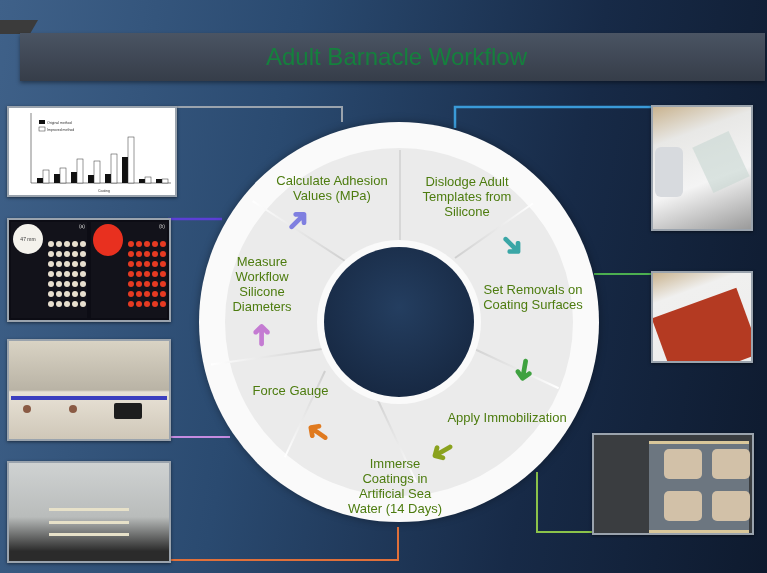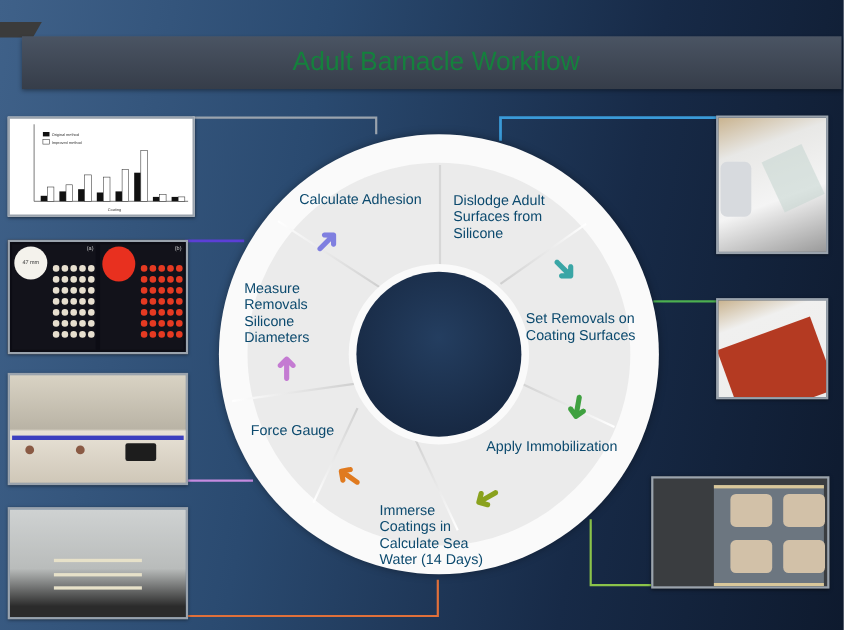--- a/index.html
+++ b/index.html
@@ -15,21 +15,21 @@
     color:#15803d;font-size:24px;}
   .photo{border:2px solid #9aa3ad;box-shadow:0 1px 3px rgba(0,0,0,.5);overflow:hidden;}
   .chart-box{background:#fff;}
   .ring-outer{left:199px;top:122px;width:400px;height:400px;border-radius:50%;
     background:#fafafa;box-shadow:0 0 8px rgba(0,0,0,.35);}
   .ring-inner{left:225px;top:148px;width:348px;height:348px;border-radius:50%;
     background:#ebebeb;}
   .hole-rim{left:317px;top:240px;width:164px;height:164px;border-radius:50%;background:#fafafa;}
   .hole{left:324px;top:247px;width:150px;height:150px;border-radius:50%;
     background:radial-gradient(circle at 50% 40%,#243e60,#13223a);}
-  .seg-text{position:absolute;color:#0c4a6e;font-size:13px;line-height:15px;}
+  .seg-text{position:absolute;color:#4d7c0f;font-size:13px;line-height:15px;text-align:center;}
   .arrow{position:absolute;font-size:30px;line-height:30px;font-weight:bold;}
   .divider{position:absolute;height:2px;background:linear-gradient(90deg,#cfcfcf,#fff);}
 </style>
 </head>
 <body>
 
 <div class="abs flap2"></div>
 <div class="abs banner"></div>
 <div class="abs title">Adult Barnacle Workflow</div>
 
@@ -204,47 +204,48 @@
 <div class="divider" style="left:376px;top:395px;width:95px;transform:rotate(65deg);transform-origin:left center;"></div>
 <div class="divider" style="left:325px;top:370px;width:95px;transform:rotate(115deg);transform-origin:left center;"></div>
 <div class="divider" style="left:322px;top:348px;width:112px;transform:rotate(172deg);transform-origin:left center;"></div>
 <div class="divider" style="left:345px;top:260px;width:110px;transform:rotate(213deg);transform-origin:left center;"></div>
 
 <div class="abs hole-rim"></div>
 <div class="abs hole"></div>
 
 <div class="seg-text" style="left:412px;top:174px;width:110px;">
   <div>Dislodge Adult</div>
-    <div>Surfaces from</div>
+    <div>Templates from</div>
     <div>Silicone</div>
 </div>
 <div class="seg-text" style="left:478px;top:282px;width:110px;">
   <div>Set Removals on</div>
     <div>Coating Surfaces</div>
 </div>
-<div class="seg-text" style="left:442px;top:398px;width:130px;">
+<div class="seg-text" style="left:442px;top:410px;width:130px;">
   <div>Apply Immobilization</div>
 </div>
 <div class="seg-text" style="left:345px;top:456px;width:100px;">
   <div>Immerse</div>
     <div>Coatings in</div>
-    <div>Calculate Sea</div>
+    <div>Artificial Sea</div>
     <div>Water (14 Days)</div>
 </div>
 <div class="seg-text" style="left:228px;top:383px;width:125px;">
   <div>Force Gauge</div>
 </div>
 <div class="seg-text" style="left:222px;top:254px;width:80px;">
   <div>Measure</div>
-    <div>Removals</div>
+    <div>Workflow</div>
     <div>Silicone</div>
     <div>Diameters</div>
 </div>
 <div class="seg-text" style="left:272px;top:173px;width:120px;">
   <div>Calculate Adhesion</div>
+    <div>Values (MPa)</div>
 </div>
 
 <div class="arrow" style="left:500px;top:230px;color:#3aa6a6;transform:rotate(45deg);">➜</div>
 <div class="arrow" style="left:512px;top:355px;color:#3fa140;transform:rotate(100deg);">➜</div>
 <div class="arrow" style="left:430px;top:437px;color:#8aa21e;transform:rotate(150deg);">➜</div>
 <div class="arrow" style="left:305px;top:418px;color:#e07a1f;transform:rotate(-145deg);">➜</div>
 <div class="arrow" style="left:248px;top:320px;color:#c47bd2;transform:rotate(-90deg);">➜</div>
 <div class="arrow" style="left:285px;top:205px;color:#7f7fe0;transform:rotate(-45deg);">➜</div>
 
 </body></html>

